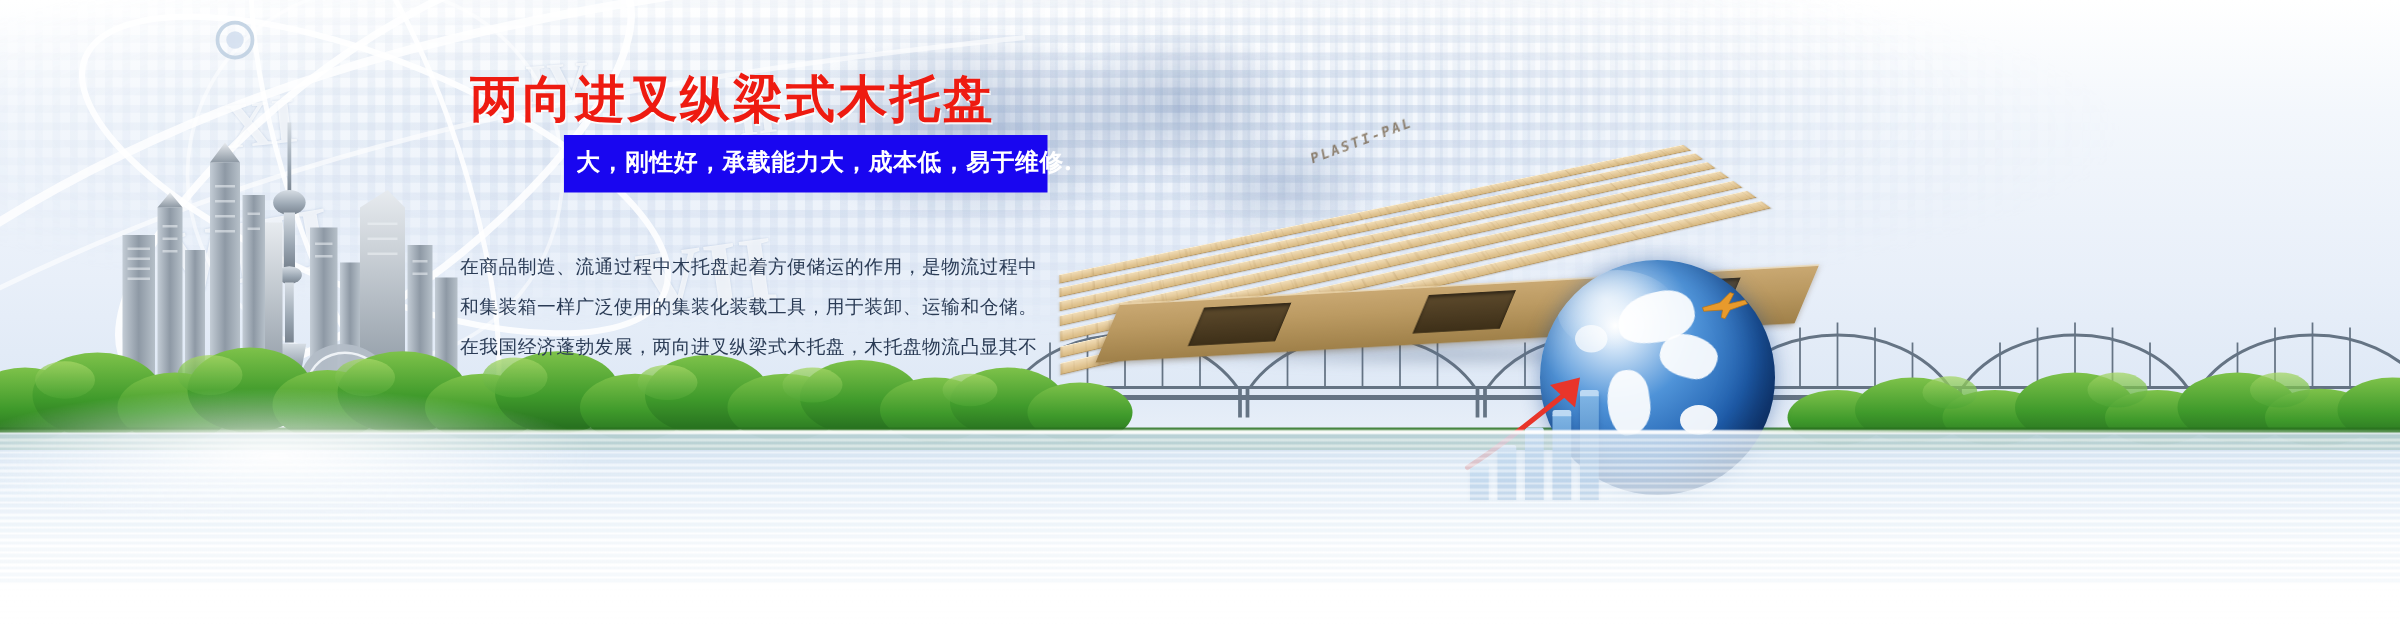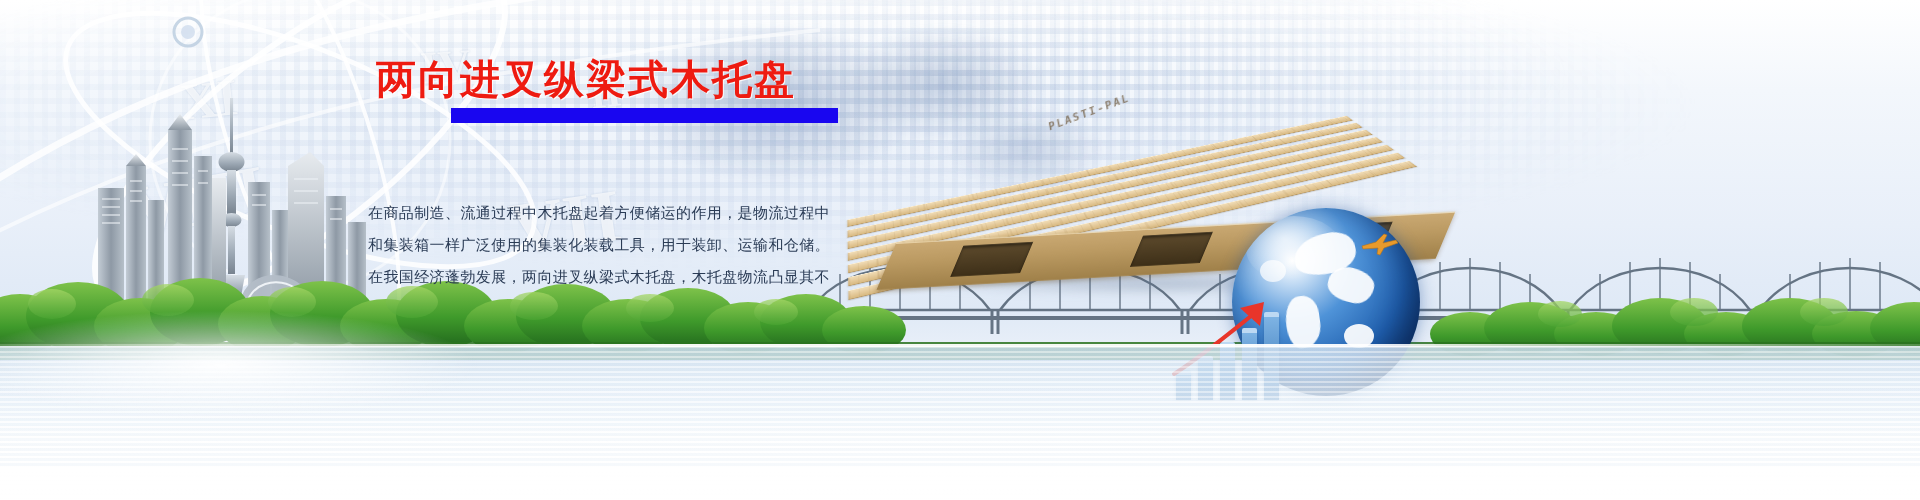--- a/index.html
+++ b/index.html
@@ -487,20 +487,21 @@
 
   <div class="water">
     <div class="water-lines"></div>
   </div>
   <div class="horizon"></div>
   <div class="glow-left"></div>
 
   <div class="title">两向进叉纵梁式木托盘</div>
 
   <div class="hl-box">
+    <span class="ln">大，刚性好，承载能力大，成本低，易于维修.</span>
   </div>
 
   <div class="body-text">
     <span class="ln">在商品制造、流通过程中木托盘起着方便储运的作用，是物流过程中</span>
     <span class="ln">和集装箱一样广泛使用的集装化装载工具，用于装卸、运输和仓储。</span>
     <span class="ln">在我国经济蓬勃发展，两向进叉纵梁式木托盘，木托盘物流凸显其不</span>
   </div>
 
 </div>
 

